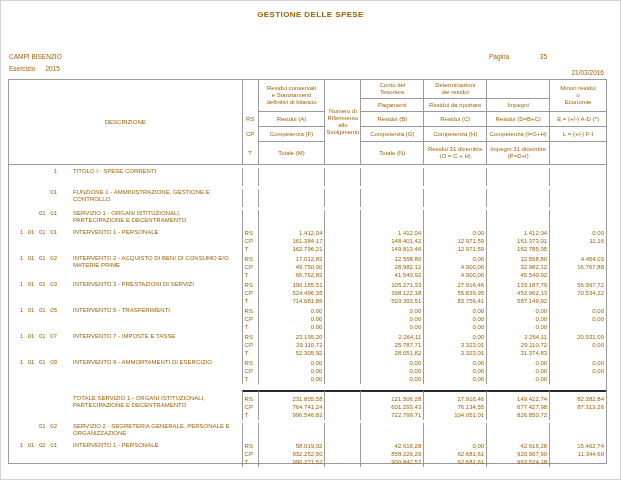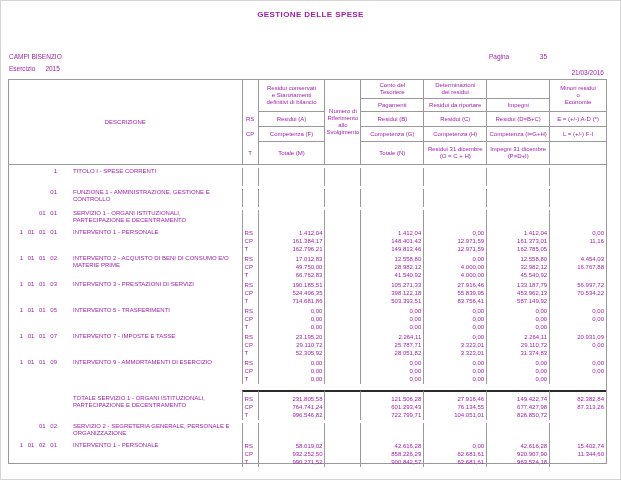--- a/index.html
+++ b/index.html
@@ -1,17 +1,17 @@
 <!DOCTYPE html>
 <html><head>
 <meta charset="utf-8">
 <style>
   html,body{margin:0;padding:0;background:#fff;}
   .page{position:relative;width:621px;height:480px;background:#fff;border:1px solid #d4d4d4;
-        box-sizing:border-box;font-family:"Liberation Sans",sans-serif;color:#a21caf;overflow:hidden;}
+        box-sizing:border-box;font-family:"Liberation Sans",sans-serif;color:#a16207;overflow:hidden;}
   .doc-title{position:absolute;top:9px;left:0;right:0;text-align:center;
              font-size:8px;font-weight:bold;letter-spacing:.4px;}
   .meta{position:absolute;font-size:6.5px;}
   .meta-entity{left:8px;top:52px;}
   .meta-exercise{left:8px;top:64px;}
   .meta-exercise .yr{margin-left:10px;}
   .meta-page{left:488px;top:52px;width:58px;display:flex;justify-content:space-between;}
   .meta-date{right:16px;top:68px;}
 
   .tbl{position:absolute;left:7px;top:78px;width:599px;height:385px;

